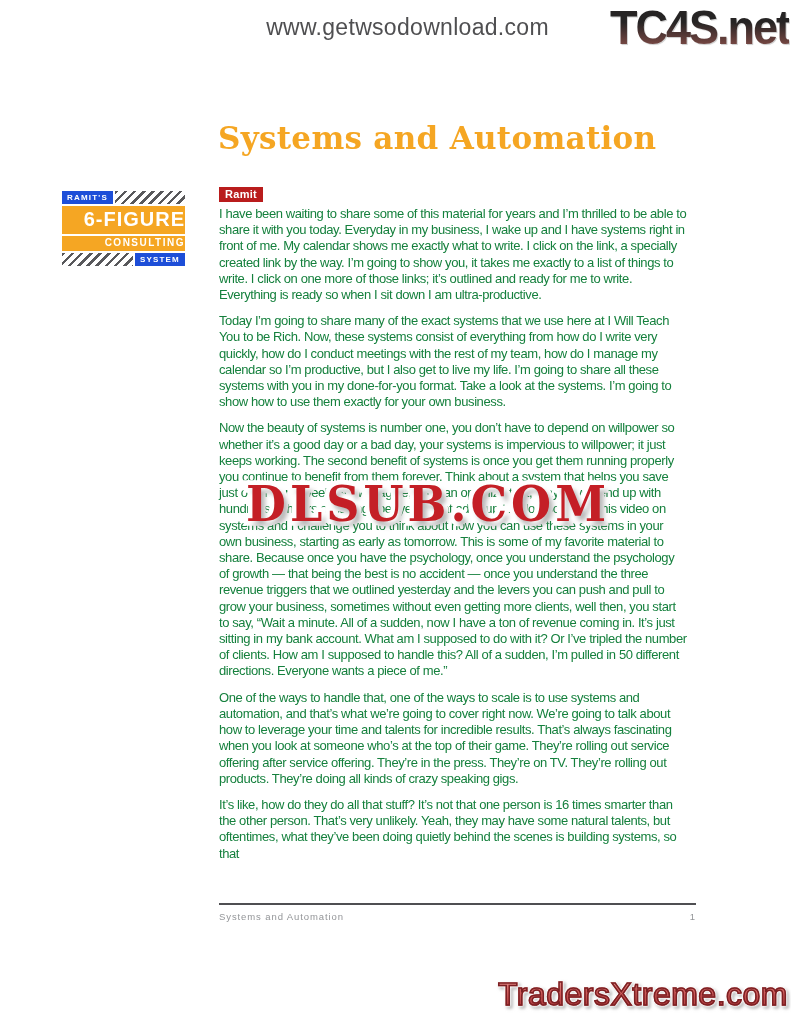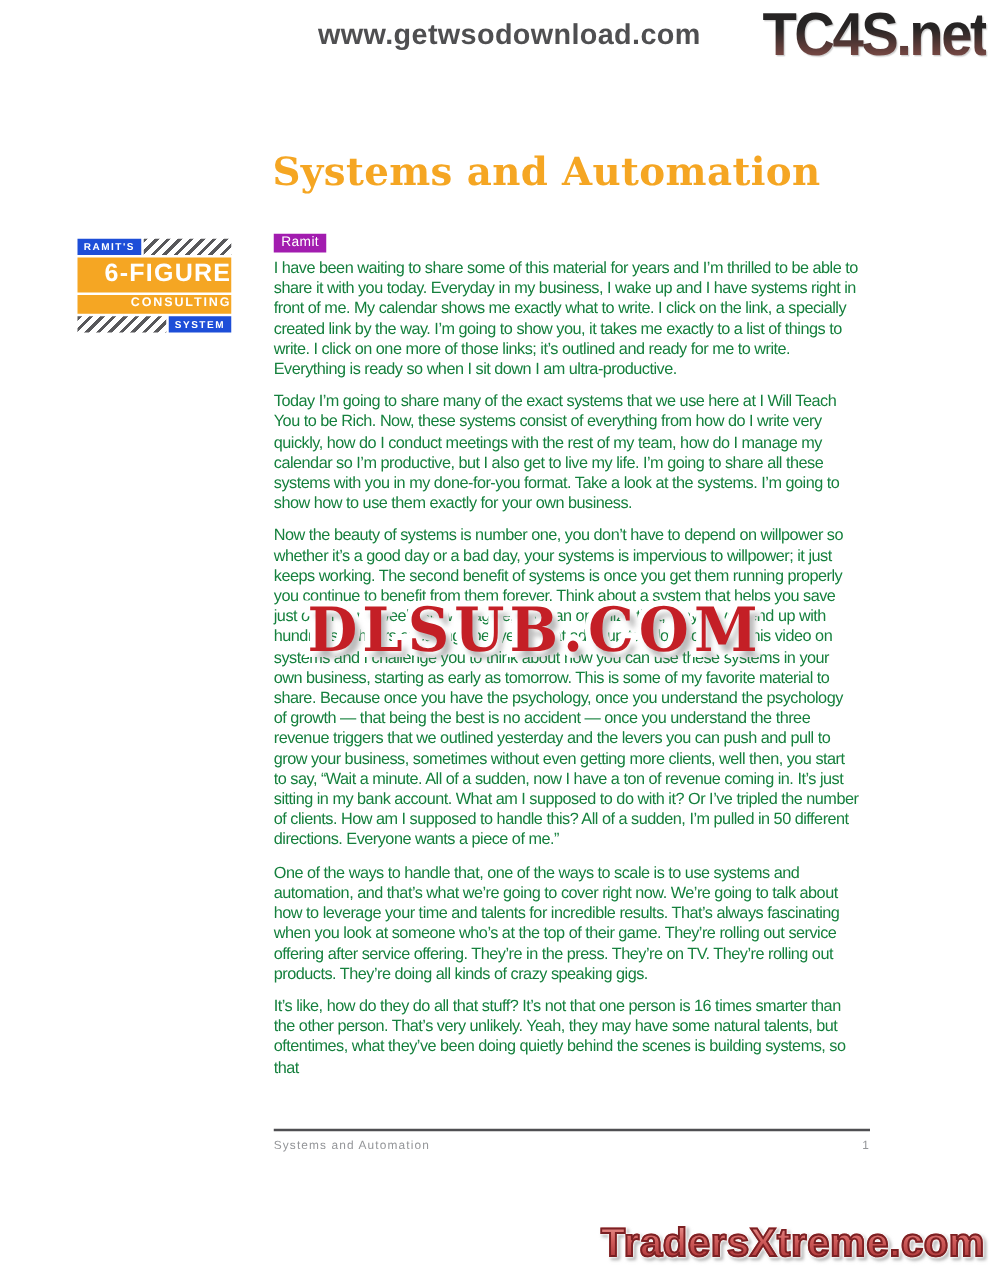--- a/index.html
+++ b/index.html
@@ -5,21 +5,21 @@
   * { margin:0; padding:0; box-sizing:border-box; }
   html,body { background:#ffffff; }
   body {
     width:791px; height:1024px; position:relative; overflow:hidden;
     font-family:"Liberation Sans", sans-serif;
   }
 
   
   .site-url {
     position:absolute; top:14px; left:0; right:0; text-align:center;
-    font-size:23px; font-weight:700; color:#4f4f51; letter-spacing:0.3px;margin-left:24px;
+    font-size:23px; font-weight:400; color:#4f4f51; letter-spacing:0.3px;margin-left:24px;
   }
   .tc4s {
     position:absolute; top:2px; right:2px;
     font-size:45px; font-weight:700; letter-spacing:-2px; line-height:1.05;
     transform:scaleY(1.08); transform-origin:top right;
     background:linear-gradient(#262424 40%, #6f4440 80%, #8d5a55);
     -webkit-background-clip:text; background-clip:text; color:transparent;
     filter:drop-shadow(1px 1px 0 rgba(170,170,170,0.55));
   }
 
@@ -48,21 +48,21 @@
     margin-bottom:2px;
   }
   .badge-orange.big   { font-size:20px; letter-spacing:1px; padding:2px 0 3px; }
   .badge-orange.small { font-size:10px; letter-spacing:1.5px; padding:1px 0 3px; }
   .badge-row.bottom { margin-bottom:0; height:13px; }
   .badge-row.top { height:13px; }
 
   
   .speaker-tag {
     position:absolute; left:219px; top:187px;
-    background:#a21caf; color:#ffffff; font-size:11px; font-weight:400;
+    background:#b91c1c; color:#ffffff; font-size:11px; font-weight:700;
     padding:1px 6px 2px; letter-spacing:0.3px;
   }
   .content { position:absolute; left:219px; top:206px; width:468px; }
   .content p {
     font-size:13px; line-height:16.2px; color:#15803d;
     letter-spacing:-0.4px; margin:0 0 10px;
   }
 
   
   .footer {
@@ -77,21 +77,21 @@
     position:absolute; left:246px; top:481px;
     font-family:"DejaVu Serif", serif; font-weight:700;
     font-size:46px; letter-spacing:4px; line-height:1;
     color:#c41f26;
     -webkit-text-stroke:9px #ffffff; paint-order:stroke fill;
     text-shadow:4px 5px 4px rgba(120,120,120,0.5);
     transform:scaleY(1.06);
   }
   .wm-bottom {
     position:absolute; top:977px; right:3px;
-    font-size:32px; font-weight:700; letter-spacing:0.5px; line-height:1.1;
+    font-size:32px; font-weight:400; letter-spacing:0.5px; line-height:1.1;
     background:linear-gradient(#e8928e 8%, #d05c5b 45%, #b03a3c 85%);
     -webkit-background-clip:text; background-clip:text; color:transparent;
     -webkit-text-stroke:1.5px #7b2023; paint-order:stroke fill;
     filter:drop-shadow(0 0 1px #fff) drop-shadow(0 0 1px #fff)
            drop-shadow(2px 2px 1px rgba(150,150,150,0.65));
   }
 </style>
 </head>
 <body>
 

